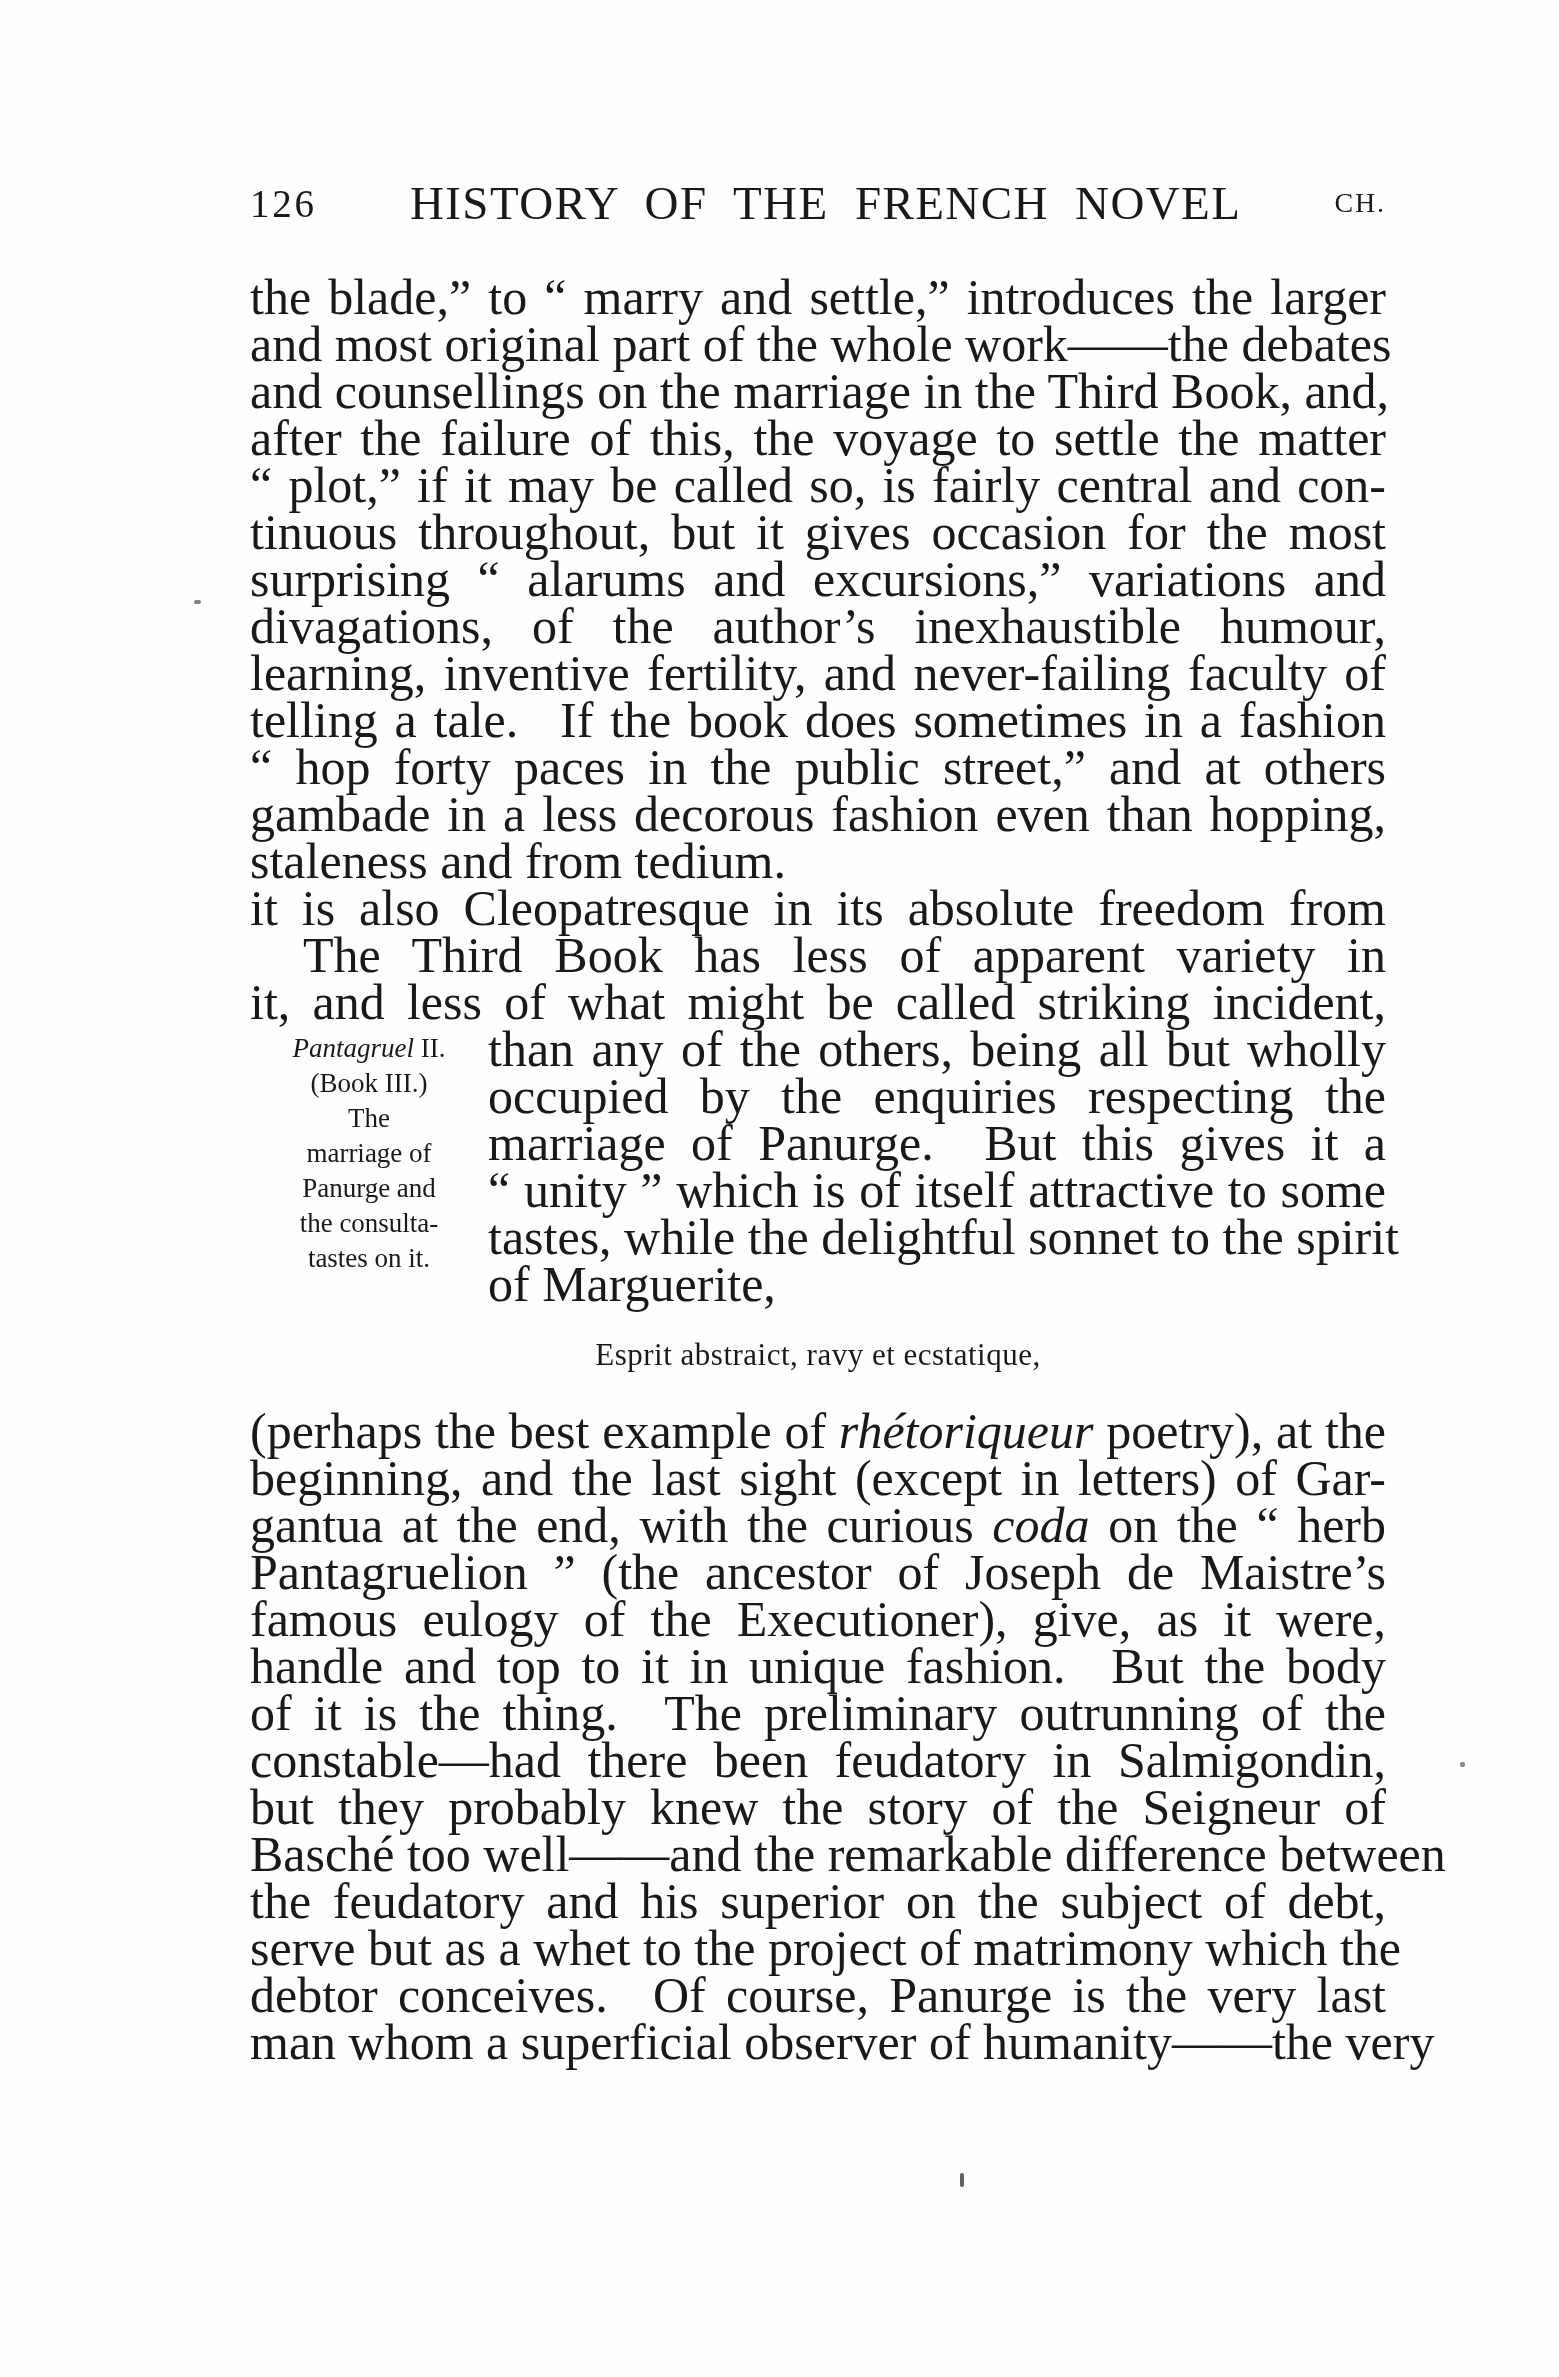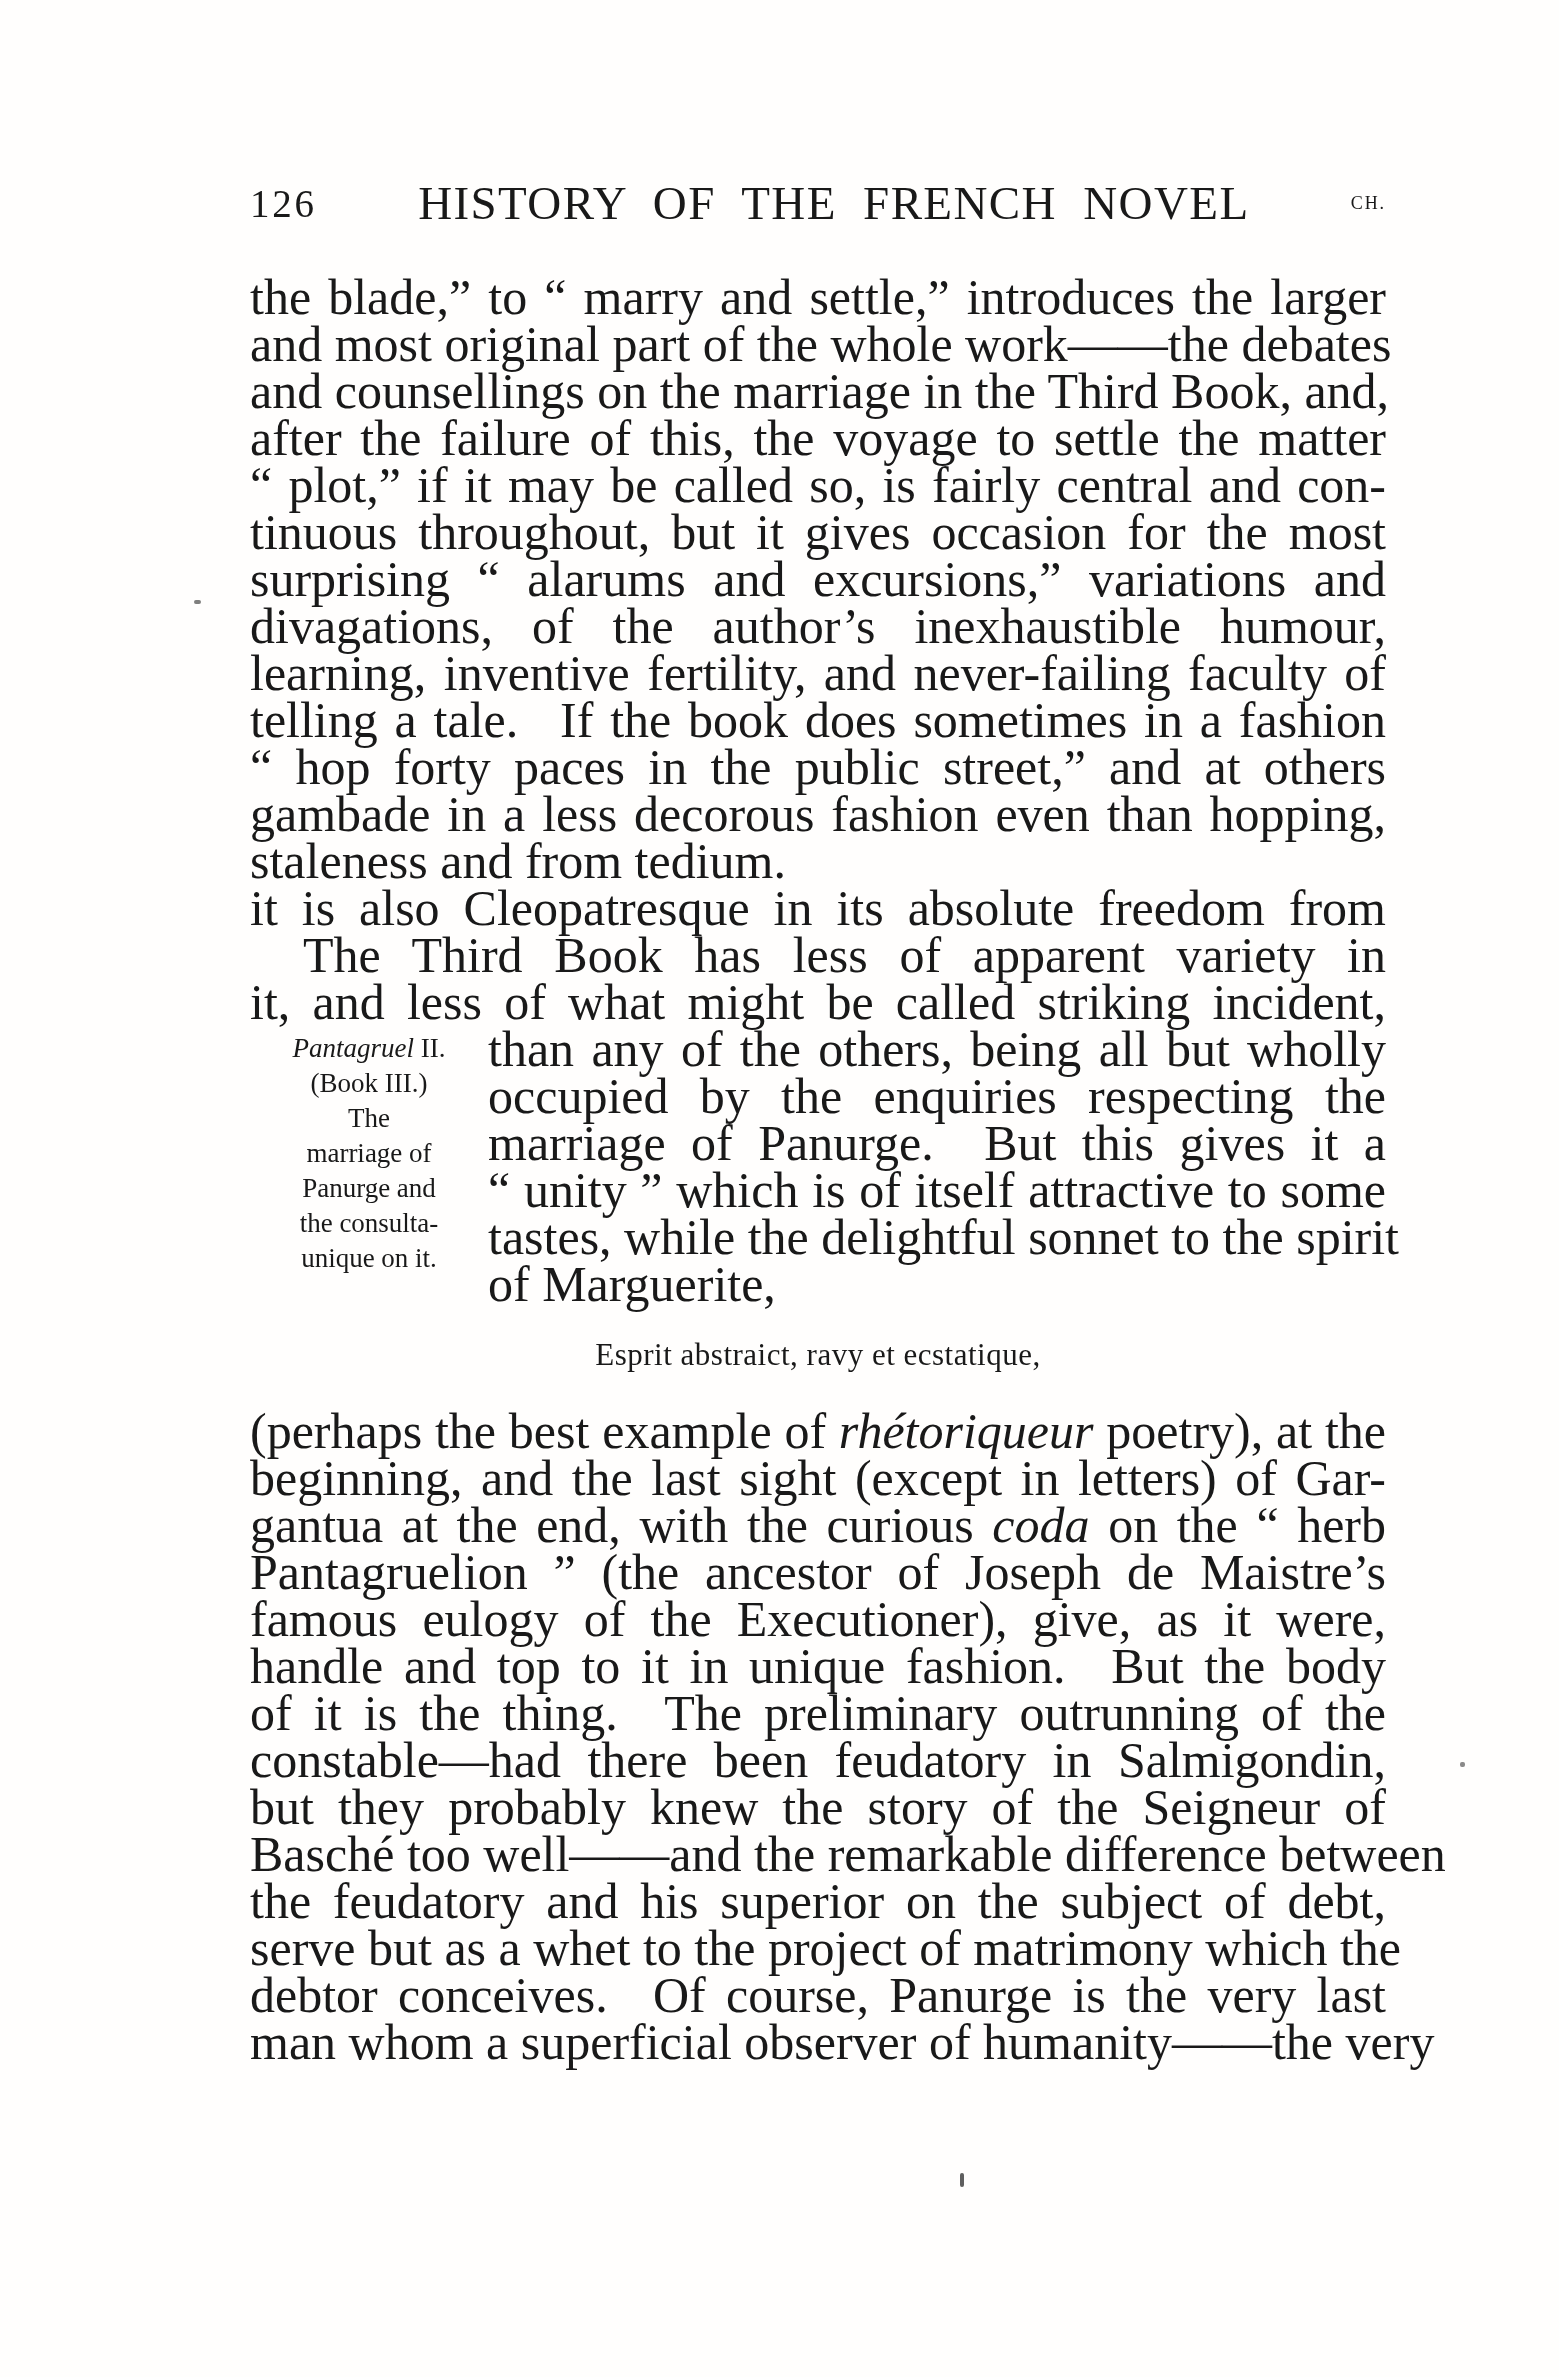--- a/index.html
+++ b/index.html
@@ -34,21 +34,21 @@
   }
   .running-title {
     flex: 1;
     text-align: center;
     font-size: 47px;
     letter-spacing: 1.4px;
     word-spacing: 13.2px;
     white-space: nowrap;
   }
   .chapmark {
-    font-size: 18px;
+    font-size: 28px;
     letter-spacing: 1.9px;
   }
   
   .line {
     font-size: 50px;
     line-height: 47px;
     text-align: justify;
     text-align-last: justify;
     white-space: nowrap;
   }
@@ -132,21 +132,21 @@
       </section>
 
     <div class="noterow">
       <aside class="sidenote">
           <div class="line"><i>Pantagruel</i> II.</div>
           <div class="line">(Book III.)</div>
           <div class="line">The</div>
           <div class="line">marriage of</div>
           <div class="line">Panurge and</div>
           <div class="line">the consulta-</div>
-          <div class="line no-just">unique on it.</div>
+          <div class="line no-just">tastes on it.</div>
         </aside>
       <div class="p2body">
           <div class="line">than any of the others, being all but wholly</div>
           <div class="line">occupied by the enquiries respecting the</div>
           <div class="line">marriage of Panurge.  But this gives it a</div>
           <div class="line">“ unity ” which is of itself attractive to some</div>
           <div class="line">tastes, while the delightful sonnet to the spirit</div>
           <div class="line no-just">of Marguerite,</div>
         </div>
     </div>

